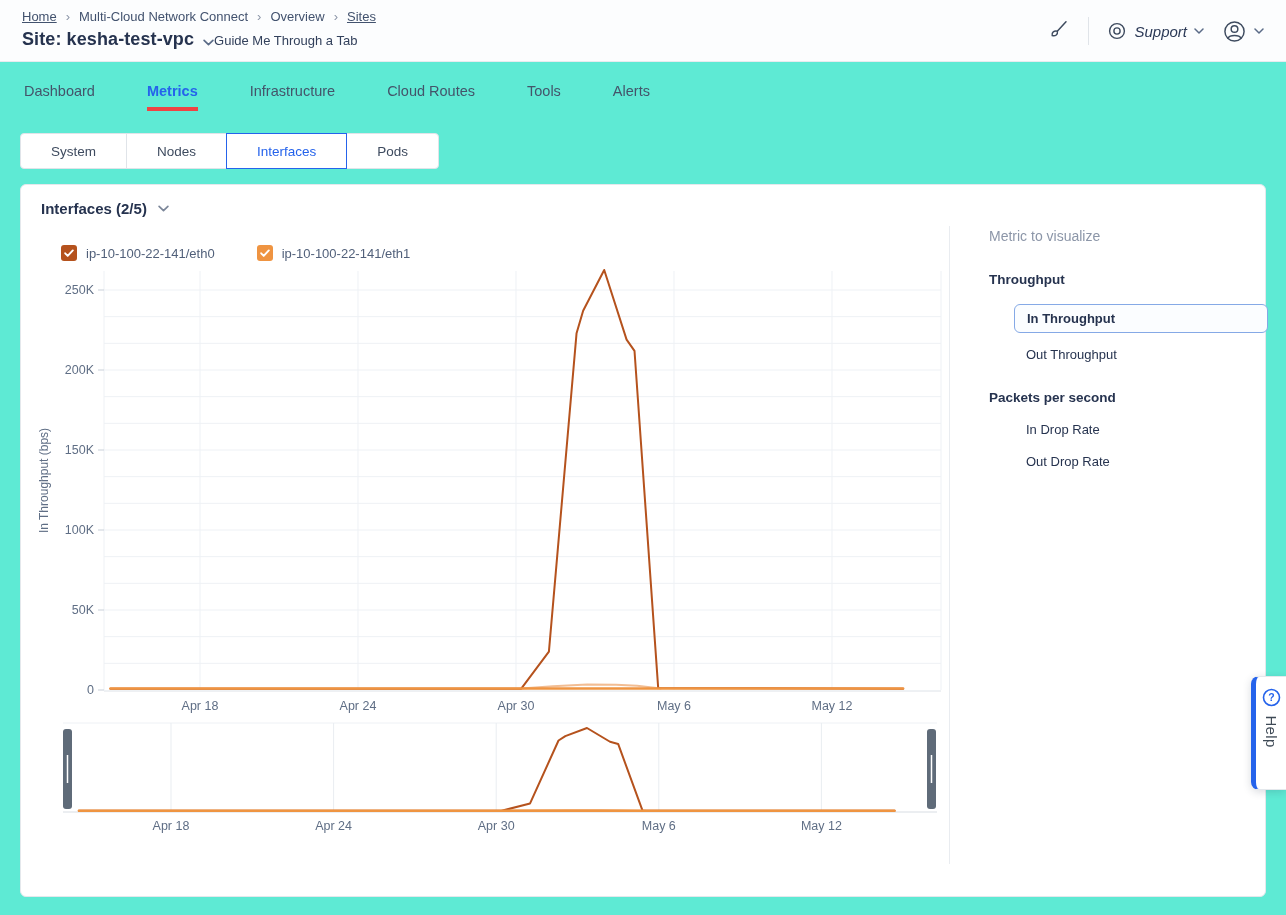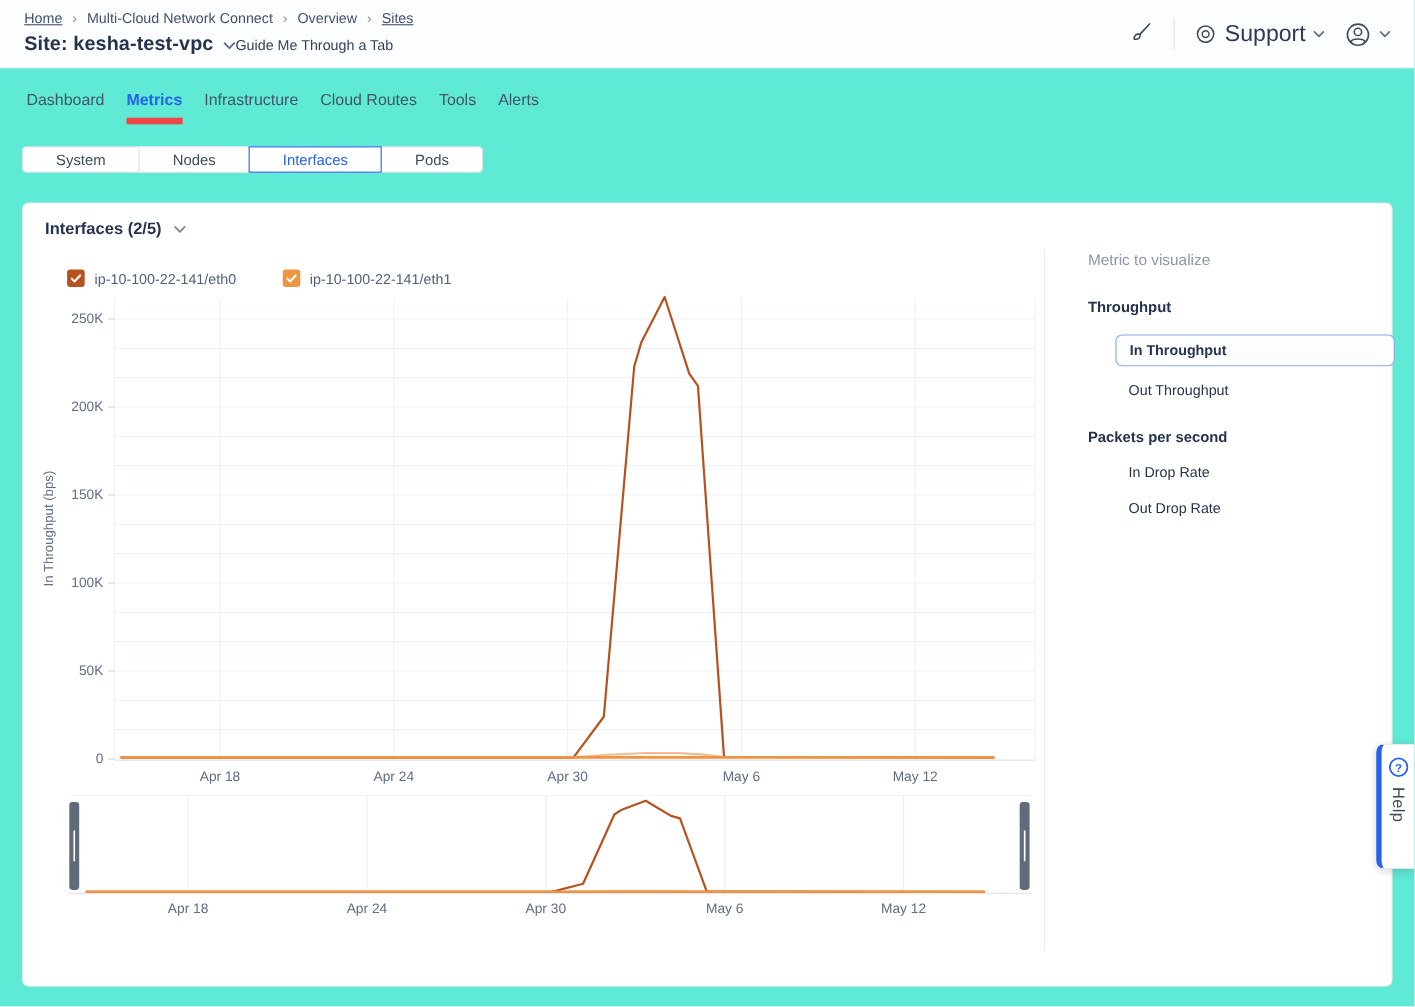--- a/index.html
+++ b/index.html
@@ -16,29 +16,29 @@
   .breadcrumb .crumb-link { text-decoration:underline; cursor:pointer; }
   .breadcrumb .sep { color:#8b95a7; font-size:13px; }
   .title-row { position:absolute; top:29px; left:22px; display:flex; align-items:center; }
   .page-title { font-size:18px; font-weight:600; color:#26334f; letter-spacing:.1px; }
   .title-chevron { margin-left:9px; margin-top:3px; }
   .guide-link { font-size:13px; color:#33415c; margin-top:2px; }
   .header-actions { position:absolute; top:14px; right:22px; height:34px;
                     display:flex; align-items:center; gap:18px; }
   .hdr-divider { width:1px; height:28px; background:#e0e4e9; }
   .support-group, .avatar-group { display:flex; align-items:center; gap:7px; cursor:pointer; }
-  .support-label { font-size:21px; color:#2c3a57; }
-  
-  .tabs { position:absolute; top:83px; left:24px; display:flex; gap:20px;
+  .support-label { font-size:15px; color:#2c3a57;font-style:italic; }
+  
+  .tabs { position:absolute; top:83px; left:24px; display:flex; gap:52px;
           font-size:14.5px; color:#44546a; }
   .tab { padding-bottom:8px; cursor:pointer; }
-  .tab.active { color:#2563eb; font-weight:700; border-bottom:6px solid #ef4444; }
+  .tab.active { color:#2563eb; font-weight:700; border-bottom:4px solid #ef4444; }
   
   .seg { position:absolute; top:133px; left:20px; display:flex; }
-  .seg .segbtn { height:24px; padding:0 30px; background:#fff; border:1px solid #e0e4e9;
+  .seg .segbtn { height:36px; padding:0 30px; background:#fff; border:1px solid #e0e4e9;
       font-family:inherit; font-size:13.5px; color:#3e4b5f; margin-left:-1px; cursor:pointer;
       display:flex; align-items:center; position:relative; }
   .seg .segbtn:first-child { border-radius:4px 0 0 4px; margin-left:0; }
   .seg .segbtn:last-child { border-radius:0 4px 4px 0; }
   .seg .segbtn.active { color:#2563eb; border:1px solid #2563eb; z-index:2; }
   
   .toolbar { position:absolute; top:133px; right:22px; height:34px; display:flex;
              align-items:center; gap:28px; font-size:14.5px; color:#2c3a57; }
   .tool-group { display:flex; align-items:center; gap:8px; cursor:pointer; }
   

